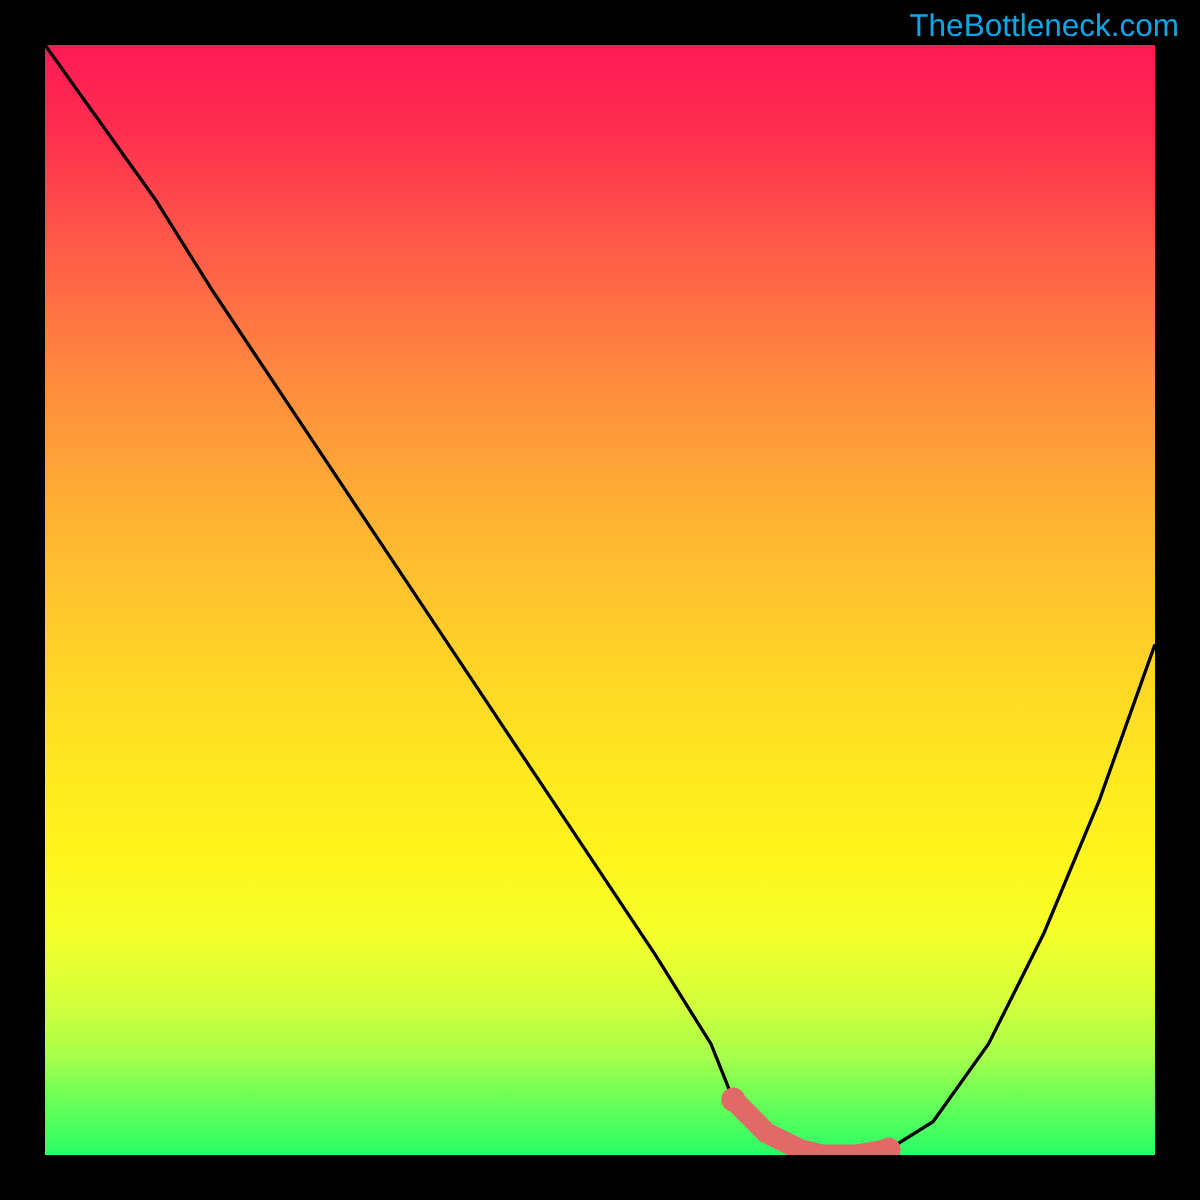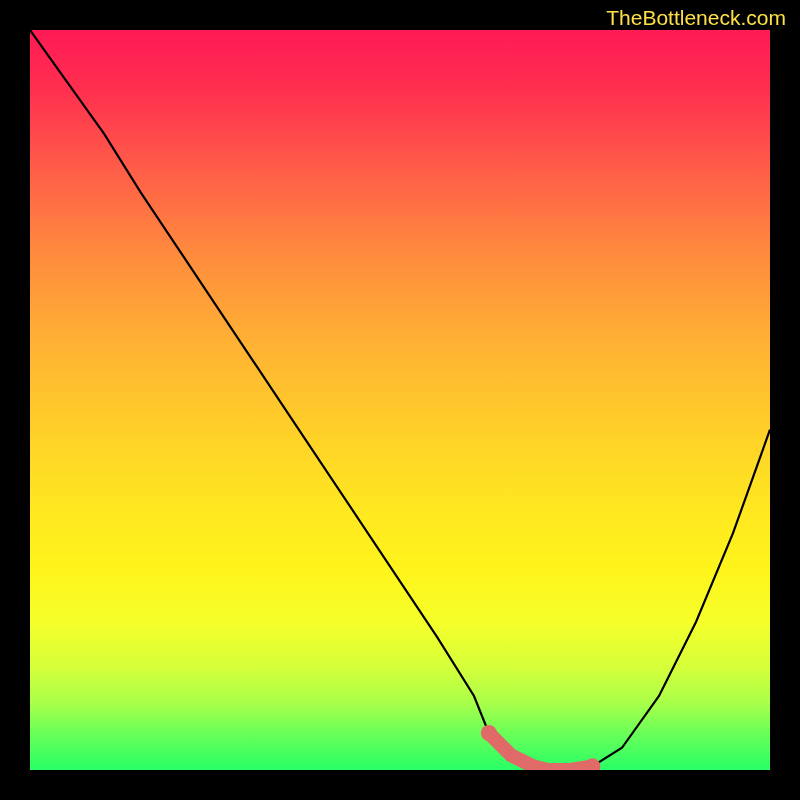--- a/index.html
+++ b/index.html
@@ -7,21 +7,21 @@
     width: 800px;
     height: 800px;
     background: #000;
     position: relative;
     font-family: Arial, sans-serif;
   }
   .watermark {
     position: absolute;
     top: 6px;
     right: 14px;
-    color: #fde047;
+    color: #0ea5e9;
     font-size: 21px;
     font-weight: 400;
     z-index: 10;
   }
   .plot-area {
     position: absolute;
     left: 30px;
     top: 30px;
     width: 740px;
     height: 740px;

